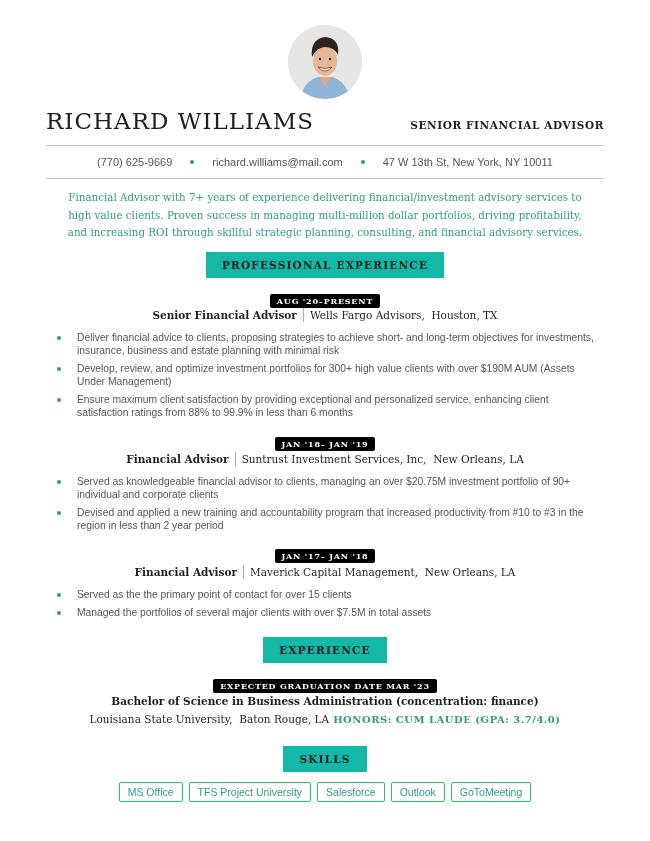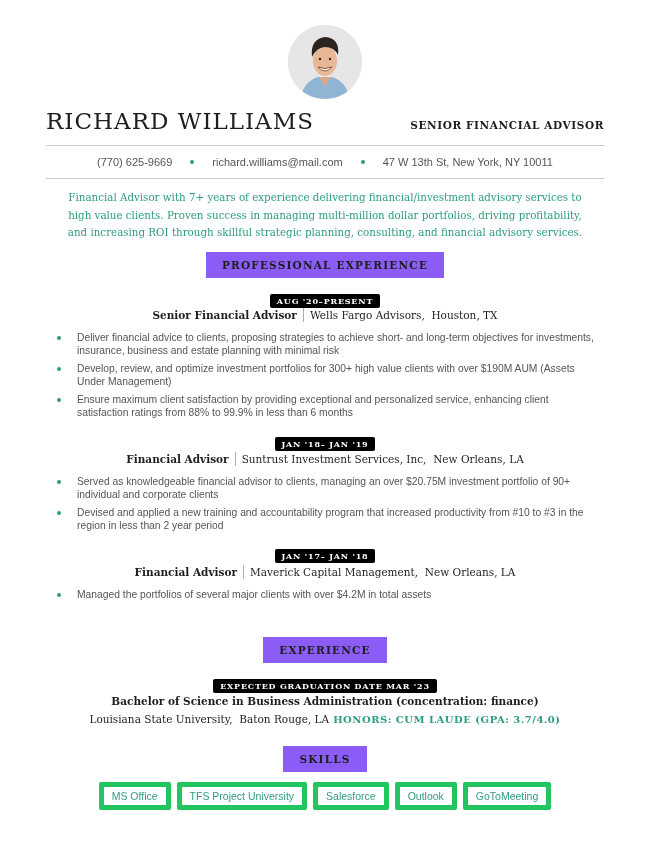--- a/index.html
+++ b/index.html
@@ -5,34 +5,34 @@
   html, body { margin: 0; padding: 0; background: #ffffff; }
   body { width: 650px; height: 841px; position: relative; overflow: hidden; font-family: "Liberation Sans", sans-serif; color: #333; }
   .photo { position: absolute; left: 288px; top: 25px; width: 74px; height: 74px; border-radius: 50%; background: #e4e4e4; overflow: hidden; }
   .name { position: absolute; left: 46px; top: 108px; font-family: "DejaVu Serif", serif; font-size: 23px; letter-spacing: 1px; color: #1e1e1e; font-weight: normal; }
   .role { position: absolute; right: 46px; top: 119px; font-family: "DejaVu Serif", serif; font-weight: bold; font-size: 10.5px; letter-spacing: 0.6px; color: #1e1e1e; }
   .rule { position: absolute; left: 46px; width: 558px; height: 1px; background: #c9c9c9; }
   .contact { position: absolute; left: 46px; width: 558px; top: 156px; text-align: center; font-size: 11px; color: #555; }
   .contact .dot { display: inline-block; width: 4px; height: 4px; border-radius: 50%; background: #2e9c80; margin: 0 18px 2px 18px; vertical-align: middle; }
   .summary { position: absolute; left: 58px; width: 534px; top: 189px; text-align: center; font-family: "DejaVu Serif", serif; font-size: 10.3px; line-height: 17.5px; color: #2e9c80; }
   .sec-title { position: absolute; left: 0; right: 0; text-align: center; }
-  .sec-title span { display: inline-block; background: #8b5cf6; font-family: "DejaVu Serif", serif; font-weight: bold; font-size: 10.5px; letter-spacing: 1.2px; color: #1e1e1e; padding: 7px 16px; }
+  .sec-title span { display: inline-block; background: #14b8a6; font-family: "DejaVu Serif", serif; font-weight: bold; font-size: 10.5px; letter-spacing: 1.2px; color: #1e1e1e; padding: 7px 16px; }
   .badge-row { position: absolute; left: 0; right: 0; text-align: center; }
   .badge { display: inline-block; background: #000000; color: #fff; font-family: "DejaVu Serif", serif; font-weight: bold; font-size: 8px; letter-spacing: 0.8px; padding: 2px 7px; border-radius: 2px; }
   .job-line { position: absolute; left: 0; right: 0; text-align: center; font-family: "DejaVu Serif", serif; font-size: 10.5px; color: #1e1e1e; }
   .job-line .title { font-weight: bold; }
   .job-line .sep { display: inline-block; width: 1px; height: 14px; background: #7fc2af; margin: 0 6px; vertical-align: -3px; }
   .bullets { position: absolute; left: 56px; width: 540px; margin: 0; padding: 0; list-style: none; }
   .bullets li { position: relative; padding-left: 21px; font-size: 10.3px; line-height: 13px; color: #555; margin-bottom: 5px; }
   .bullets li .b { position: absolute; left: 1px; top: 5px; width: 4px; height: 4px; border-radius: 50%; background: #2e9c80; }
   .degree { position: absolute; left: 0; right: 0; top: 695px; text-align: center; font-family: "DejaVu Serif", serif; font-weight: bold; font-size: 10.5px; color: #1e1e1e; }
   .school { position: absolute; left: 0; right: 0; top: 713px; text-align: center; font-family: "DejaVu Serif", serif; font-size: 10.5px; color: #1e1e1e; }
   .school .honors { font-weight: bold; font-size: 10px; letter-spacing: 0.5px; color: #2e9c80; margin-left: 4px; }
   .skills { position: absolute; left: 0; right: 0; top: 782px; text-align: center; font-size: 0; }
-  .skill { display: inline-block; border: 5px solid #22c55e; color: #2e9c80; font-size: 10.5px; padding: 3px 8px; margin: 0 3px; border-radius: 2px; }
+  .skill { display: inline-block; border: 1px solid #22c55e; color: #2e9c80; font-size: 10.5px; padding: 3px 8px; margin: 0 3px; border-radius: 2px; }
 </style>
 </head>
 <body>
 
 <div class="photo">
   <svg width="74" height="74" viewBox="0 0 74 74">
     <rect width="74" height="74" fill="#e6e6e6"></rect>
     <path d="M12 74 Q16 56 30 52 L44 52 Q58 56 62 74 Z" fill="#8fb4d4"></path>
     <path d="M31 52 L37 62 L43 52 Z" fill="#d9a98a"></path>
     <ellipse cx="37" cy="36" rx="12" ry="15" fill="#e8b896"></ellipse>
@@ -81,21 +81,22 @@
   <li><span class="b"></span><span>Devised and applied a new training and accountability program that increased productivity from #10 to #3 in the region in less than 2 year period</span></li>
 </ul>
 
 <div class="badge-row" style="top:545px;">
   <span class="badge">JAN '17– JAN '18</span>
 </div>
 <div class="job-line" style="top:565px;">
   <span class="title">Financial Advisor</span><span class="sep"></span><span>Maverick Capital Management,</span>&nbsp;&nbsp;<span>New Orleans, LA</span>
 </div>
 <ul class="bullets" style="top:588px;">
-  <li><span class="b"></span><span>Managed the portfolios of several major clients with over $4.2M in total assets</span></li>
+  <li><span class="b"></span><span>Served as the the primary point of contact for over 15 clients</span></li>
+  <li><span class="b"></span><span>Managed the portfolios of several major clients with over $7.5M in total assets</span></li>
 </ul>
 
 <div class="sec-title" style="top:637px;">
   <span>EXPERIENCE</span>
 </div>
 <div class="badge-row" style="top:675px;">
   <span class="badge">EXPECTED GRADUATION DATE MAR '23</span>
 </div>
 <div class="degree">Bachelor of Science in Business Administration (concentration: finance)</div>
 <div class="school">

